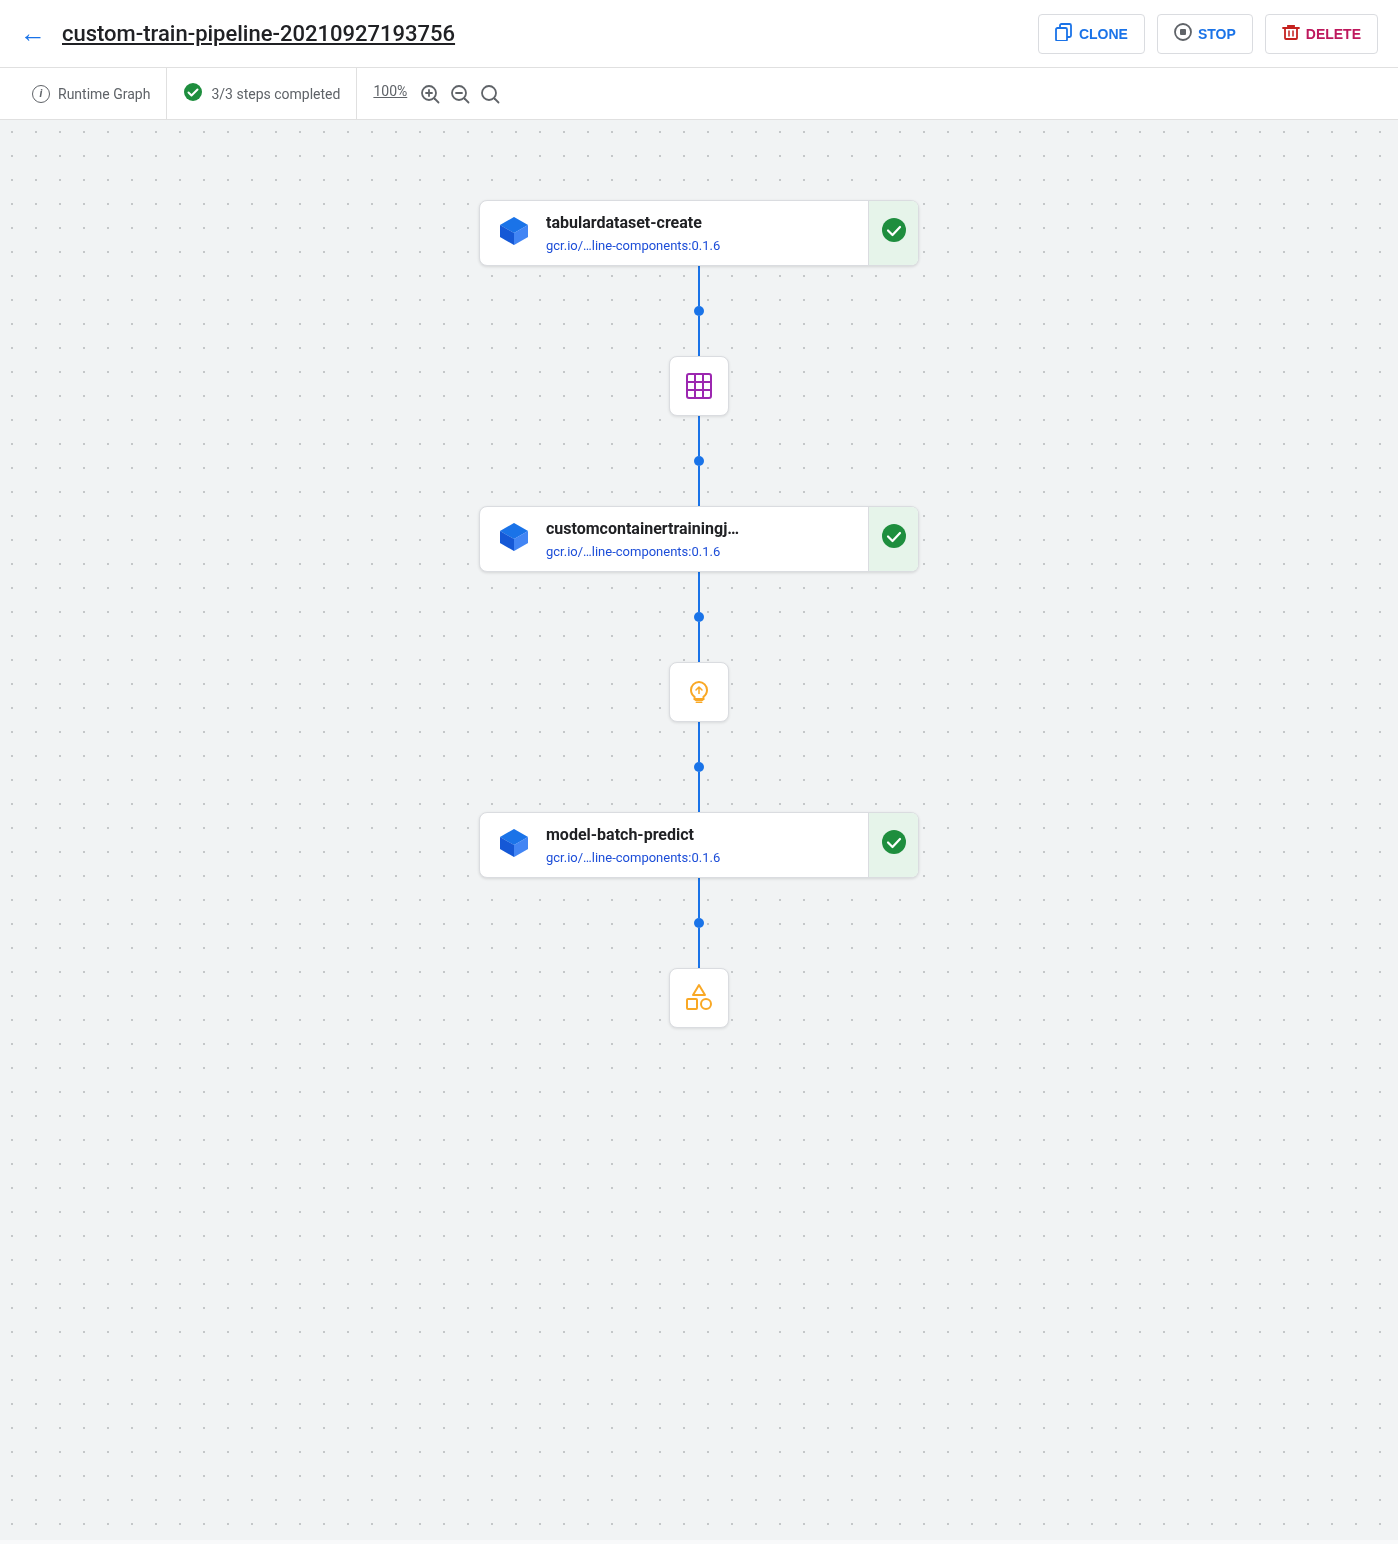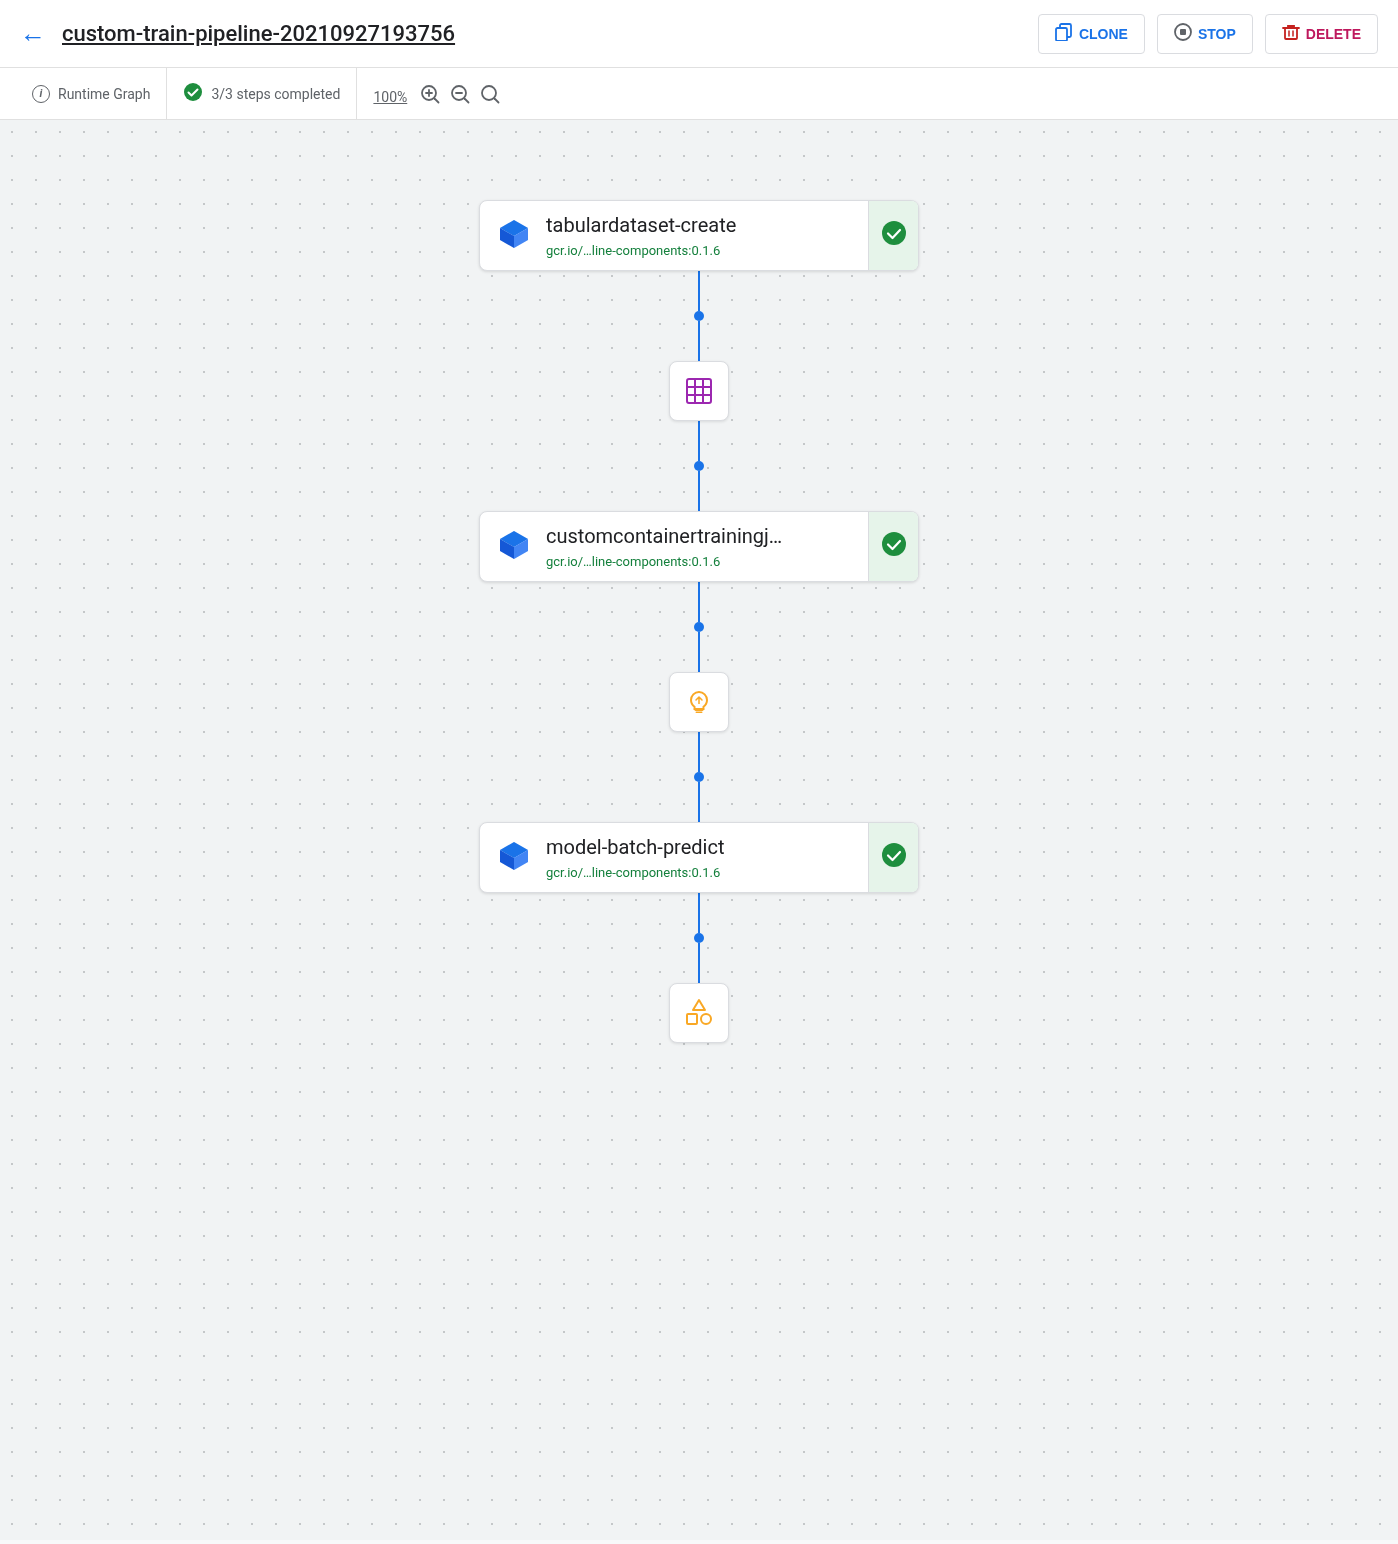--- a/index.html
+++ b/index.html
@@ -124,21 +124,21 @@
       width: 16px;
       height: 16px;
       left: 20px;
       top: 2px;
       background: #fff;
       border-radius: 50%;
     }
 
     .zoom-controls {
       display: flex;
-      align-items: flex-end;
+      align-items: flex-start;
       gap: 8px;
       padding: 0 16px;
       font-size: 14px;
       color: #5f6368;
       text-decoration: underline;
     }
     .zoom-btn {
       cursor: pointer;
       font-size: 20px;
       color: #5f6368;
@@ -186,27 +186,27 @@
       flex-shrink: 0;
     }
     .node-blue-cube {
       width: 36px;
       height: 36px;
     }
     .node-text {
       flex: 1;
     }
     .node-name {
-      font-size: 20px;
-      font-weight: 400;
+      font-size: 16px;
+      font-weight: 700;
       color: #202124;
     }
     .node-subtitle {
       font-size: 13px;
-      color: #15803d;
+      color: #1d4ed8;
       margin-top: 6px;
     }
     .node-status {
       flex-shrink: 0;
       margin-left: 12px;
       background: #e6f4ea;
       border-radius: 0 6px 6px 0;
       display: flex;
       align-items: center;
       justify-content: center;

